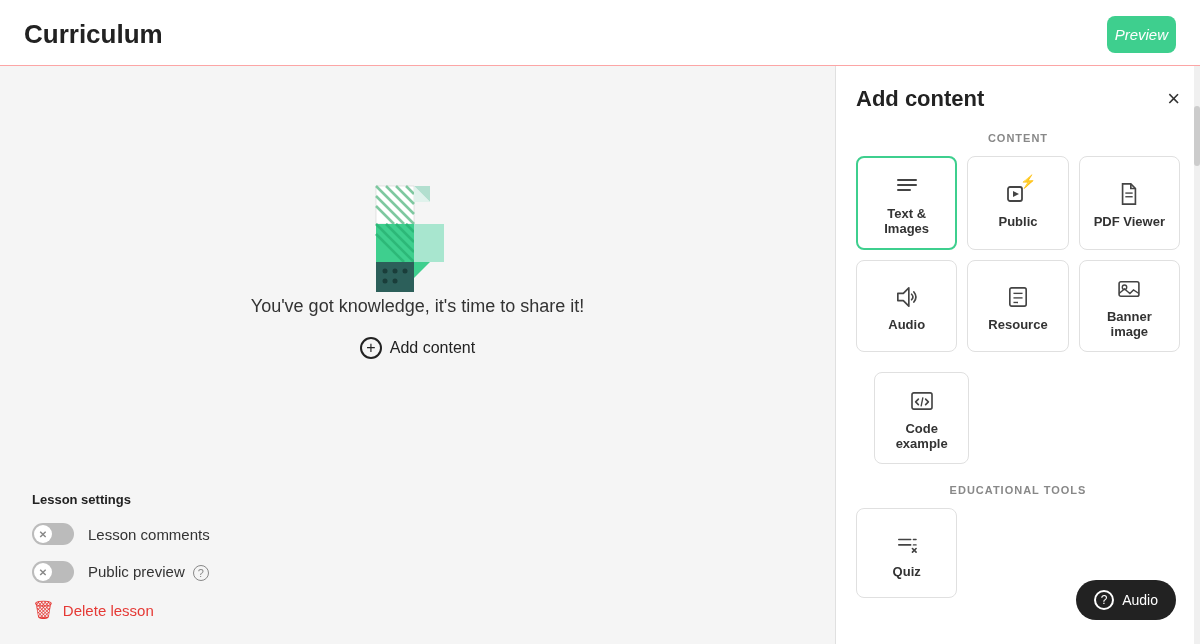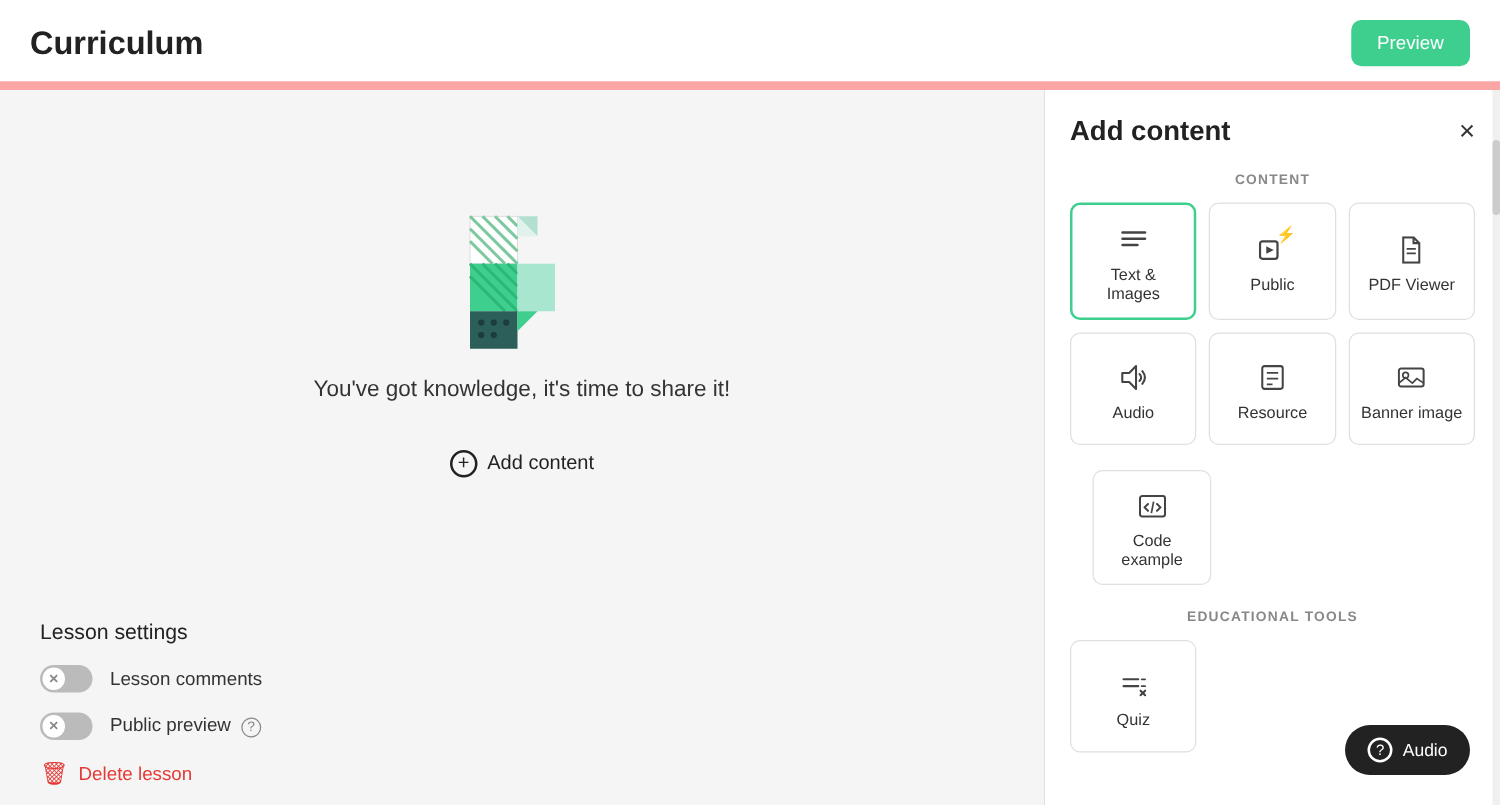--- a/index.html
+++ b/index.html
@@ -2,48 +2,47 @@
 <html><head>
   <meta charset="utf-8">
   <style>
     * { box-sizing: border-box; margin: 0; padding: 0; }
     body { font-family: -apple-system, BlinkMacSystemFont, 'Segoe UI', sans-serif; background: #fff; color: #222; }
 
     
     .header {
       display: flex; align-items: center; justify-content: space-between;
       padding: 16px 24px 12px 24px;
-      border-bottom: 7px solid #fca5a5;
+      border-bottom: 1px solid #fca5a5;
     }
     .header-title { font-size: 26px; font-weight: 600; }
     .preview-btn {
       background: #3ecf8e; color: #fff; border: none;
-      padding: 10px 21px; border-radius: 8px;
-      font-size: 15px; font-weight: 500; cursor: pointer;
+      padding: 10px 8px; border-radius: 8px;
+      font-size: 15px; font-weight: 500; cursor: pointer; font-style: italic;
     }
 
     
     .main-layout {
       display: flex; height: calc(100vh - 65px);
     }
 
     
     .left-panel {
       flex: 1; background: #f5f5f5;
       display: flex; flex-direction: column;
       padding: 0;
       overflow-y: auto;
     }
     .content-area {
       flex: 1;
       display: flex; flex-direction: column;
       align-items: center; justify-content: center;
       padding: 40px 20px;
       min-height: 400px;
-      gap: 18px;
     }
     
     .empty-state-text {
       font-size: 18px; font-weight: 500; color: #333; margin-bottom: 20px;
     }
     .add-content-btn {
       display: flex; align-items: center; gap: 8px;
       background: none; border: none; cursor: pointer;
       font-size: 16px; color: #222; font-weight: 500;
     }
@@ -54,21 +53,21 @@
       font-size: 16px; line-height: 1;
       color: #222;
     }
 
     
     .lesson-settings {
       padding: 24px 32px 24px 32px;
       background: #f5f5f5;
     }
     .lesson-settings-title {
-      font-size: 17px; font-weight: 400; margin-bottom: 16px;
+      font-size: 13px; font-weight: 700; margin-bottom: 16px;
     }
     .setting-row {
       display: flex; align-items: center; gap: 14px; margin-bottom: 16px;
     }
     .setting-label {
       font-size: 15px; color: #333;
     }
     .toggle {
       width: 42px; height: 22px;
       background: #ccc; border-radius: 11px;
@@ -135,21 +134,21 @@
       align-items: center; justify-content: center;
       cursor: pointer; background: #fff;
       gap: 8px; min-height: 90px;
       text-align: center;
       transition: border-color 0.15s;
     }
     .content-card.selected {
       border: 2px solid #3ecf8e; background: #fff;
     }
     .content-card-label {
-      font-size: 13px; color: #333; font-weight: 400;
+      font-size: 13px; color: #333; font-weight: 700;
     }
     .card-icon {
       font-size: 20px; color: #444;
       display: flex; align-items: center; justify-content: center;
       height: 24px;
     }
 
     
     .help-btn {
       position: fixed; bottom: 24px; right: 24px;

